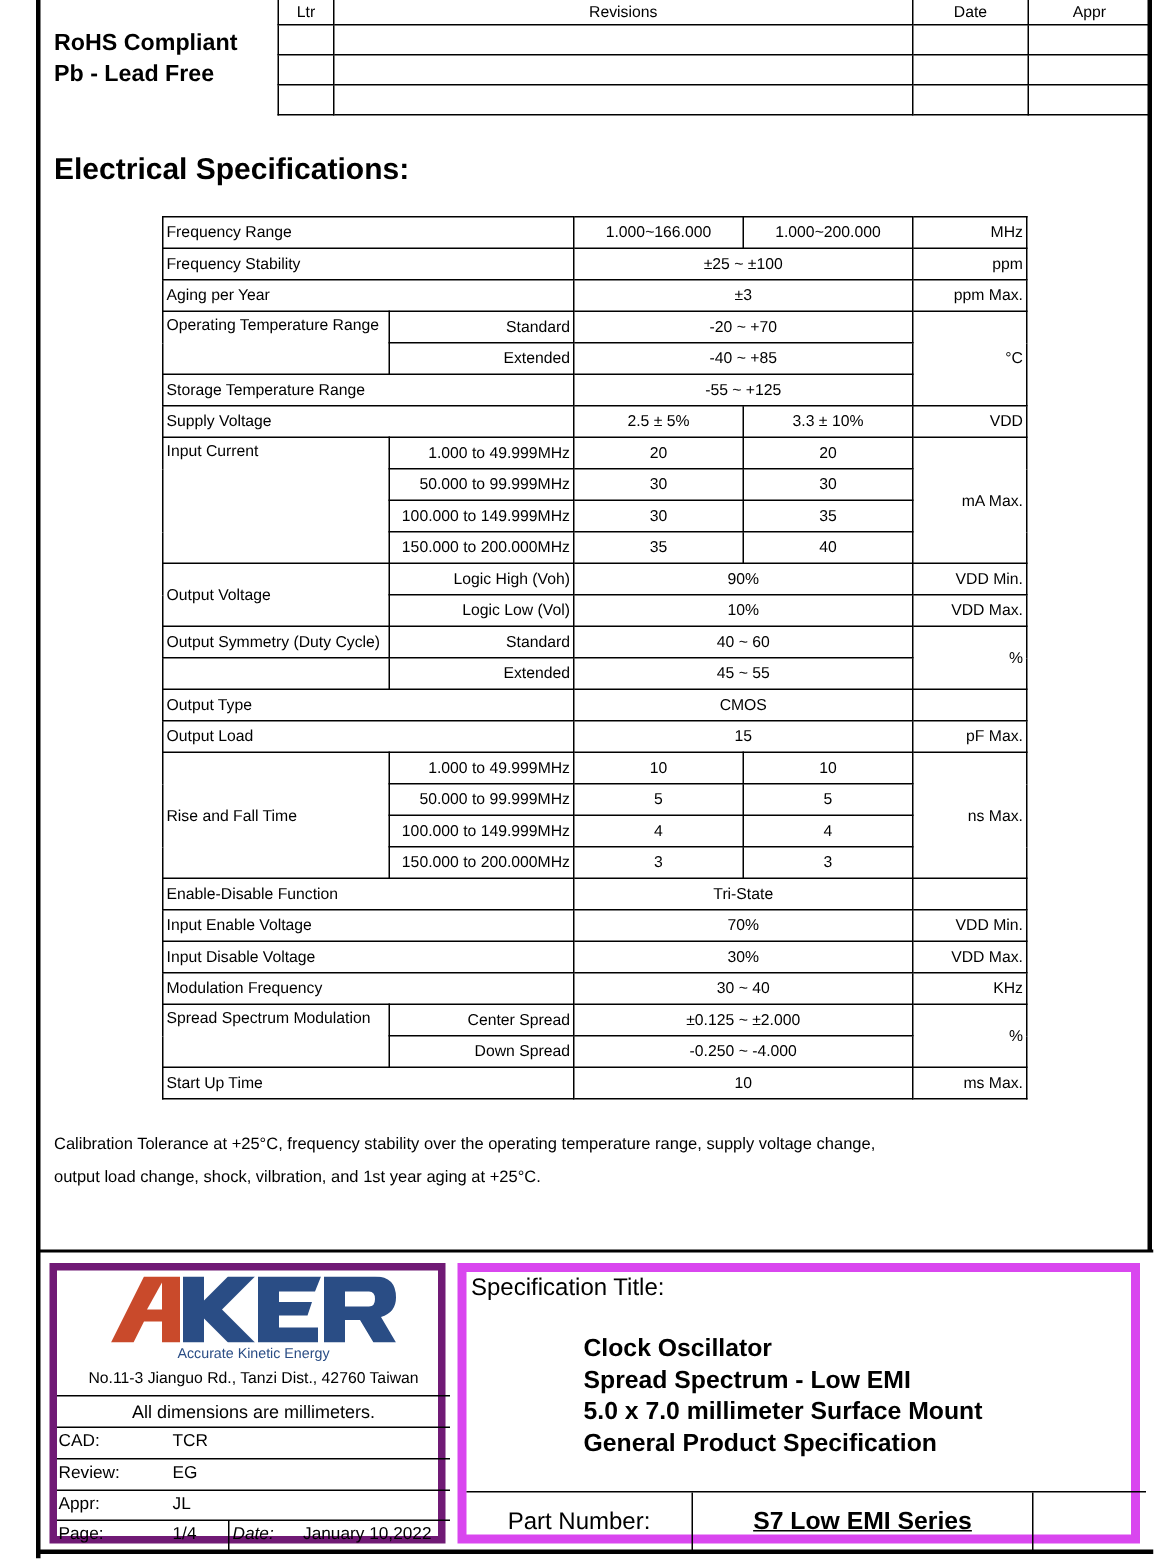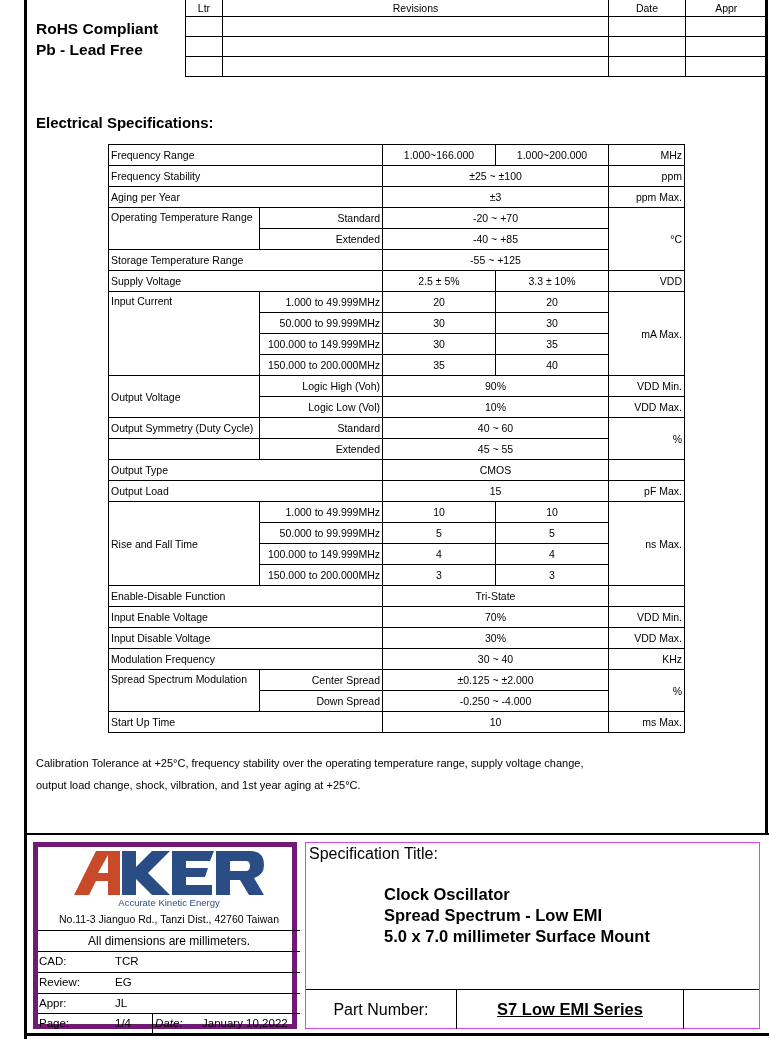--- a/index.html
+++ b/index.html
@@ -13,21 +13,21 @@
   
   .rohs { position: absolute; left: 36px; top: 18px; font-weight: bold; font-size: 15.5px; line-height: 21px; }
   .rev-table { position: absolute; left: 185px; top: 0; border-collapse: collapse; font-size: 10.5px; }
   .rev-table td { border: 1px solid #000; height: 20px; text-align: center; vertical-align: middle; }
   .rev-table tr:first-child td { height: 16px; border-top: none; }
   .rev-table .c-ltr { width: 37px; }
   .rev-table .c-rev { width: 386px; }
   .rev-table .c-date { width: 77px; }
   .rev-table .c-appr { width: 81px; border-right: none; }
 
-  .section-title { position: absolute; left: 36px; top: 102px; font-weight: bold; font-size: 15px; margin-top: 12px; }
+  .section-title { position: absolute; left: 36px; top: 102px; font-weight: bold; font-size: 20px; }
 
   
   .spec { position: absolute; left: 108px; top: 144px; border-collapse: collapse; font-size: 10.5px; table-layout: fixed; border-radius: 26px; }
   .spec td { border: 1px solid #000; height: 21px; padding: 0 2px; vertical-align: middle; white-space: nowrap; }
   .spec .lbl { text-align: left; }
   .spec .sub { text-align: right; }
   .spec .val { text-align: center; }
   .spec .unit { text-align: right; }
   .spec td.top { vertical-align: top; padding-top: 3px; }
 
@@ -41,21 +41,21 @@
   .logo-sub { position: absolute; left: 0; width: 262px; top: 50px; text-align: center; font-size: 9.5px; color: #2a4d85; }
   .addr { position: absolute; left: 0; width: 262px; top: 66px; text-align: center; font-size: 10.5px; }
   .tb-row { position: absolute; left: 0; width: 262px; height: 21px; border-top: 1px solid #000; font-size: 11.5px; }
   .tb-row .k { position: absolute; left: 1px; top: 3px; }
   .tb-row .v { position: absolute; left: 77px; top: 3px; }
   .tb-row .center { position: absolute; left: 0; width: 262px; top: 3px; text-align: center; font-size: 12px; }
   .tb-row .date-sep { position: absolute; left: 114px; top: 0; width: 1px; height: 20px; background: #000; }
   .tb-row .date-k { position: absolute; left: 117px; top: 3px; font-style: italic; }
   .tb-row .date-v { position: absolute; left: 164px; top: 3px; }
 
-  .tb-right { position: absolute; left: 305px; top: 842px; width: 455px; height: 187px; border: 1px solid #d946ef; }
+  .tb-right { position: absolute; left: 305px; top: 842px; width: 455px; height: 187px; border: 6px solid #d946ef; }
   .spec-title-label { position: absolute; left: 3px; top: 2px; font-size: 16px; }
   .spec-title { position: absolute; left: 78px; top: 41px; font-weight: bold; font-size: 16.5px; line-height: 21px; }
   .pn-row { position: absolute; left: 0; top: 146px; width: 453px; height: 40px; border-top: 1px solid #000; }
   .pn-label { position: absolute; left: 0; width: 150px; top: 11px; text-align: center; font-size: 16px; }
   .pn-sep1 { position: absolute; left: 150px; top: 0; width: 1px; height: 39px; background: #000; }
   .pn-value { position: absolute; left: 151px; width: 226px; top: 10px; text-align: center; font-size: 16.5px; font-weight: bold; text-decoration: underline; }
   .pn-sep2 { position: absolute; left: 377px; top: 0; width: 1px; height: 39px; background: #000; }
 </style>
 </head>
 <body>
@@ -307,20 +307,21 @@
     <span class="date-v">January 10,2022</span>
   </div>
 </div>
 
 <div class="tb-right">
   <div class="spec-title-label">Specification Title:</div>
   <div class="spec-title">
     <div>Clock Oscillator</div>
     <div>Spread Spectrum - Low EMI</div>
     <div>5.0 x 7.0 millimeter Surface Mount</div>
+    <div>General Product Specification</div>
   </div>
   <div class="pn-row">
     <div class="pn-label">Part Number:</div>
     <div class="pn-sep1"></div>
     <div class="pn-value">S7 Low EMI Series</div>
     <div class="pn-sep2"></div>
   </div>
 </div>
 
 </body></html>

